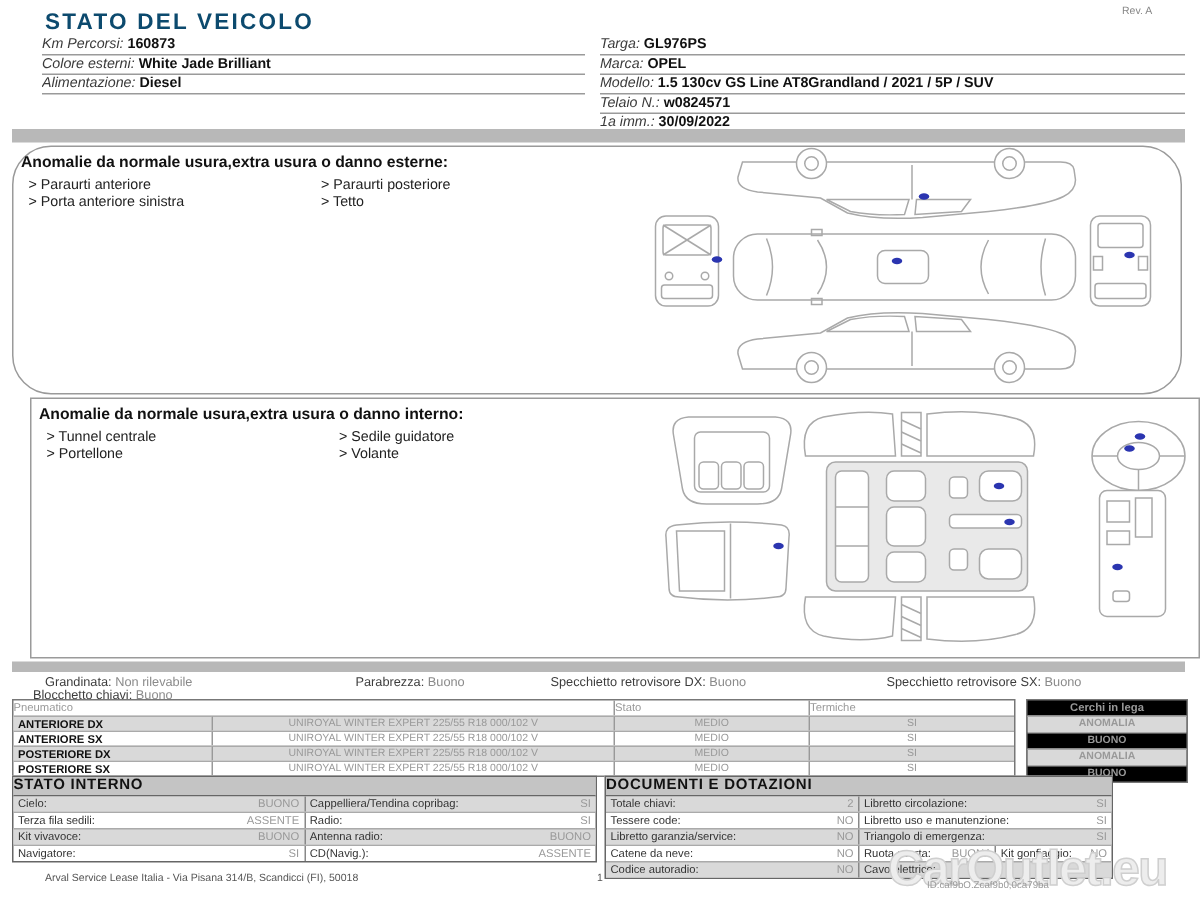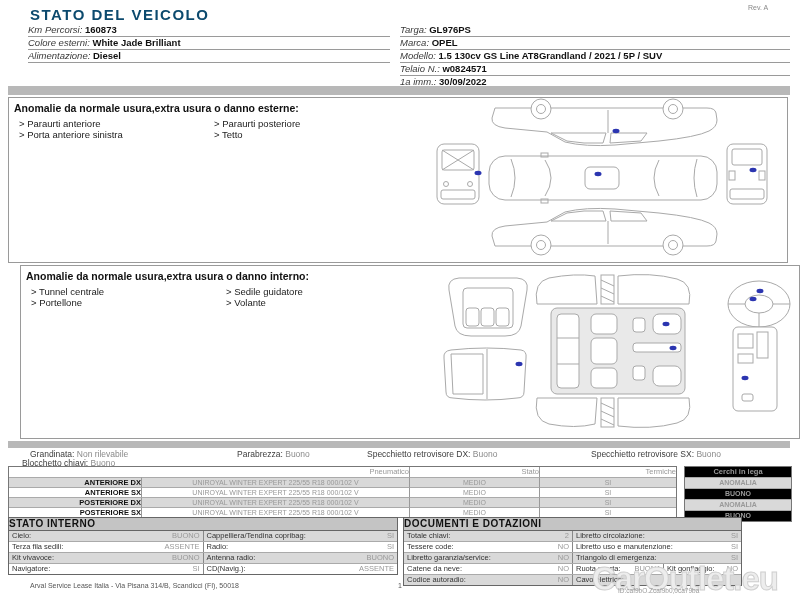--- a/index.html
+++ b/index.html
@@ -17,38 +17,38 @@
   .info-right { left:400px; top:24px; width:390px; }
   .info-row { height:12px; line-height:11px; font-size:9.5px; border-bottom:1px solid #9a9a9a; white-space:nowrap; overflow:hidden; }
   .info-row .lbl { color:#3a3a3a;font-style:italic; }
   .info-row .val { font-weight:bold; color:#101010; }
 
   .graybar { position:absolute; left:8px; width:782px; background:#b8b8b8; }
   .bar1 { top:86px; height:9px; }
   .bar2 { top:441px; height:7px; }
 
   .anom-box { position:absolute; left:8px; width:780px; border:1px solid #9a9a9a; box-sizing:border-box; background:#fff; }
-  .box-ext { top:97px; height:166px; }
+  .box-ext { top:97px; height:166px;border-radius:26px; }
   .box-int { top:265px; height:174px;margin-left:12px; }
   .anom-head { position:absolute; left:5px; top:4px; font-size:10.5px; font-weight:bold; color:#111; }
   .anom-cols { position:absolute; left:10px; top:20px; width:390px; display:flex; }
   .anom-col { width:195px; font-size:9.5px; line-height:11px; color:#222; }
   .ext-svg { position:absolute; left:418px; top:0px; }
   .int-svg { position:absolute; left:412px; top:6px; }
 
   .cond-item { position:absolute; white-space:nowrap; font-size:8.5px; }
   .cond-item .lbl { color:#3c3c3c; }
   .cond-item .val { color:#8a8a8a; }
 
   
   .tire-table { position:absolute; left:8px; top:466px; border:1px solid #777; display:grid;
     grid-template-columns:132px 268px 130px 137px; background:#fff; }
   .tcell { height:10px; line-height:10px; font-size:7px; white-space:nowrap; overflow:hidden; box-sizing:border-box; }
-  .thead { color:#999; text-align:right; font-size:7.5px; }
-  .tpos { font-weight:bold; font-size:7.5px; color:#111; padding-left:19px; border-top:1px solid #aaa;text-align:right; }
+  .thead { color:#999; text-align:left; font-size:7.5px; }
+  .tpos { font-weight:bold; font-size:7.5px; color:#111; padding-left:3px; border-top:1px solid #aaa; }
   .ttire { color:#999; text-align:center; border-top:1px solid #aaa; border-left:1px solid #999; }
   .tval { color:#999; text-align:center; border-top:1px solid #aaa; border-left:1px solid #999; }
   .stripe { background:#d9d9d9; }
   .span2 { grid-column:1 / 3; }
   .cerchi-table { position:absolute; left:684px; top:466px; width:106px; border:1px solid #777; background:#000000;font-weight:bold; }
   .ccell { height:10px; line-height:10px; font-size:7px; color:#999; text-align:center; border-top:1px solid #aaa; overflow:hidden; }
   .ccell.head { border-top:none; font-size:7.5px; }
 
   
   .bt { position:absolute; border:1px solid #666; box-sizing:border-box; background:#fff; }

